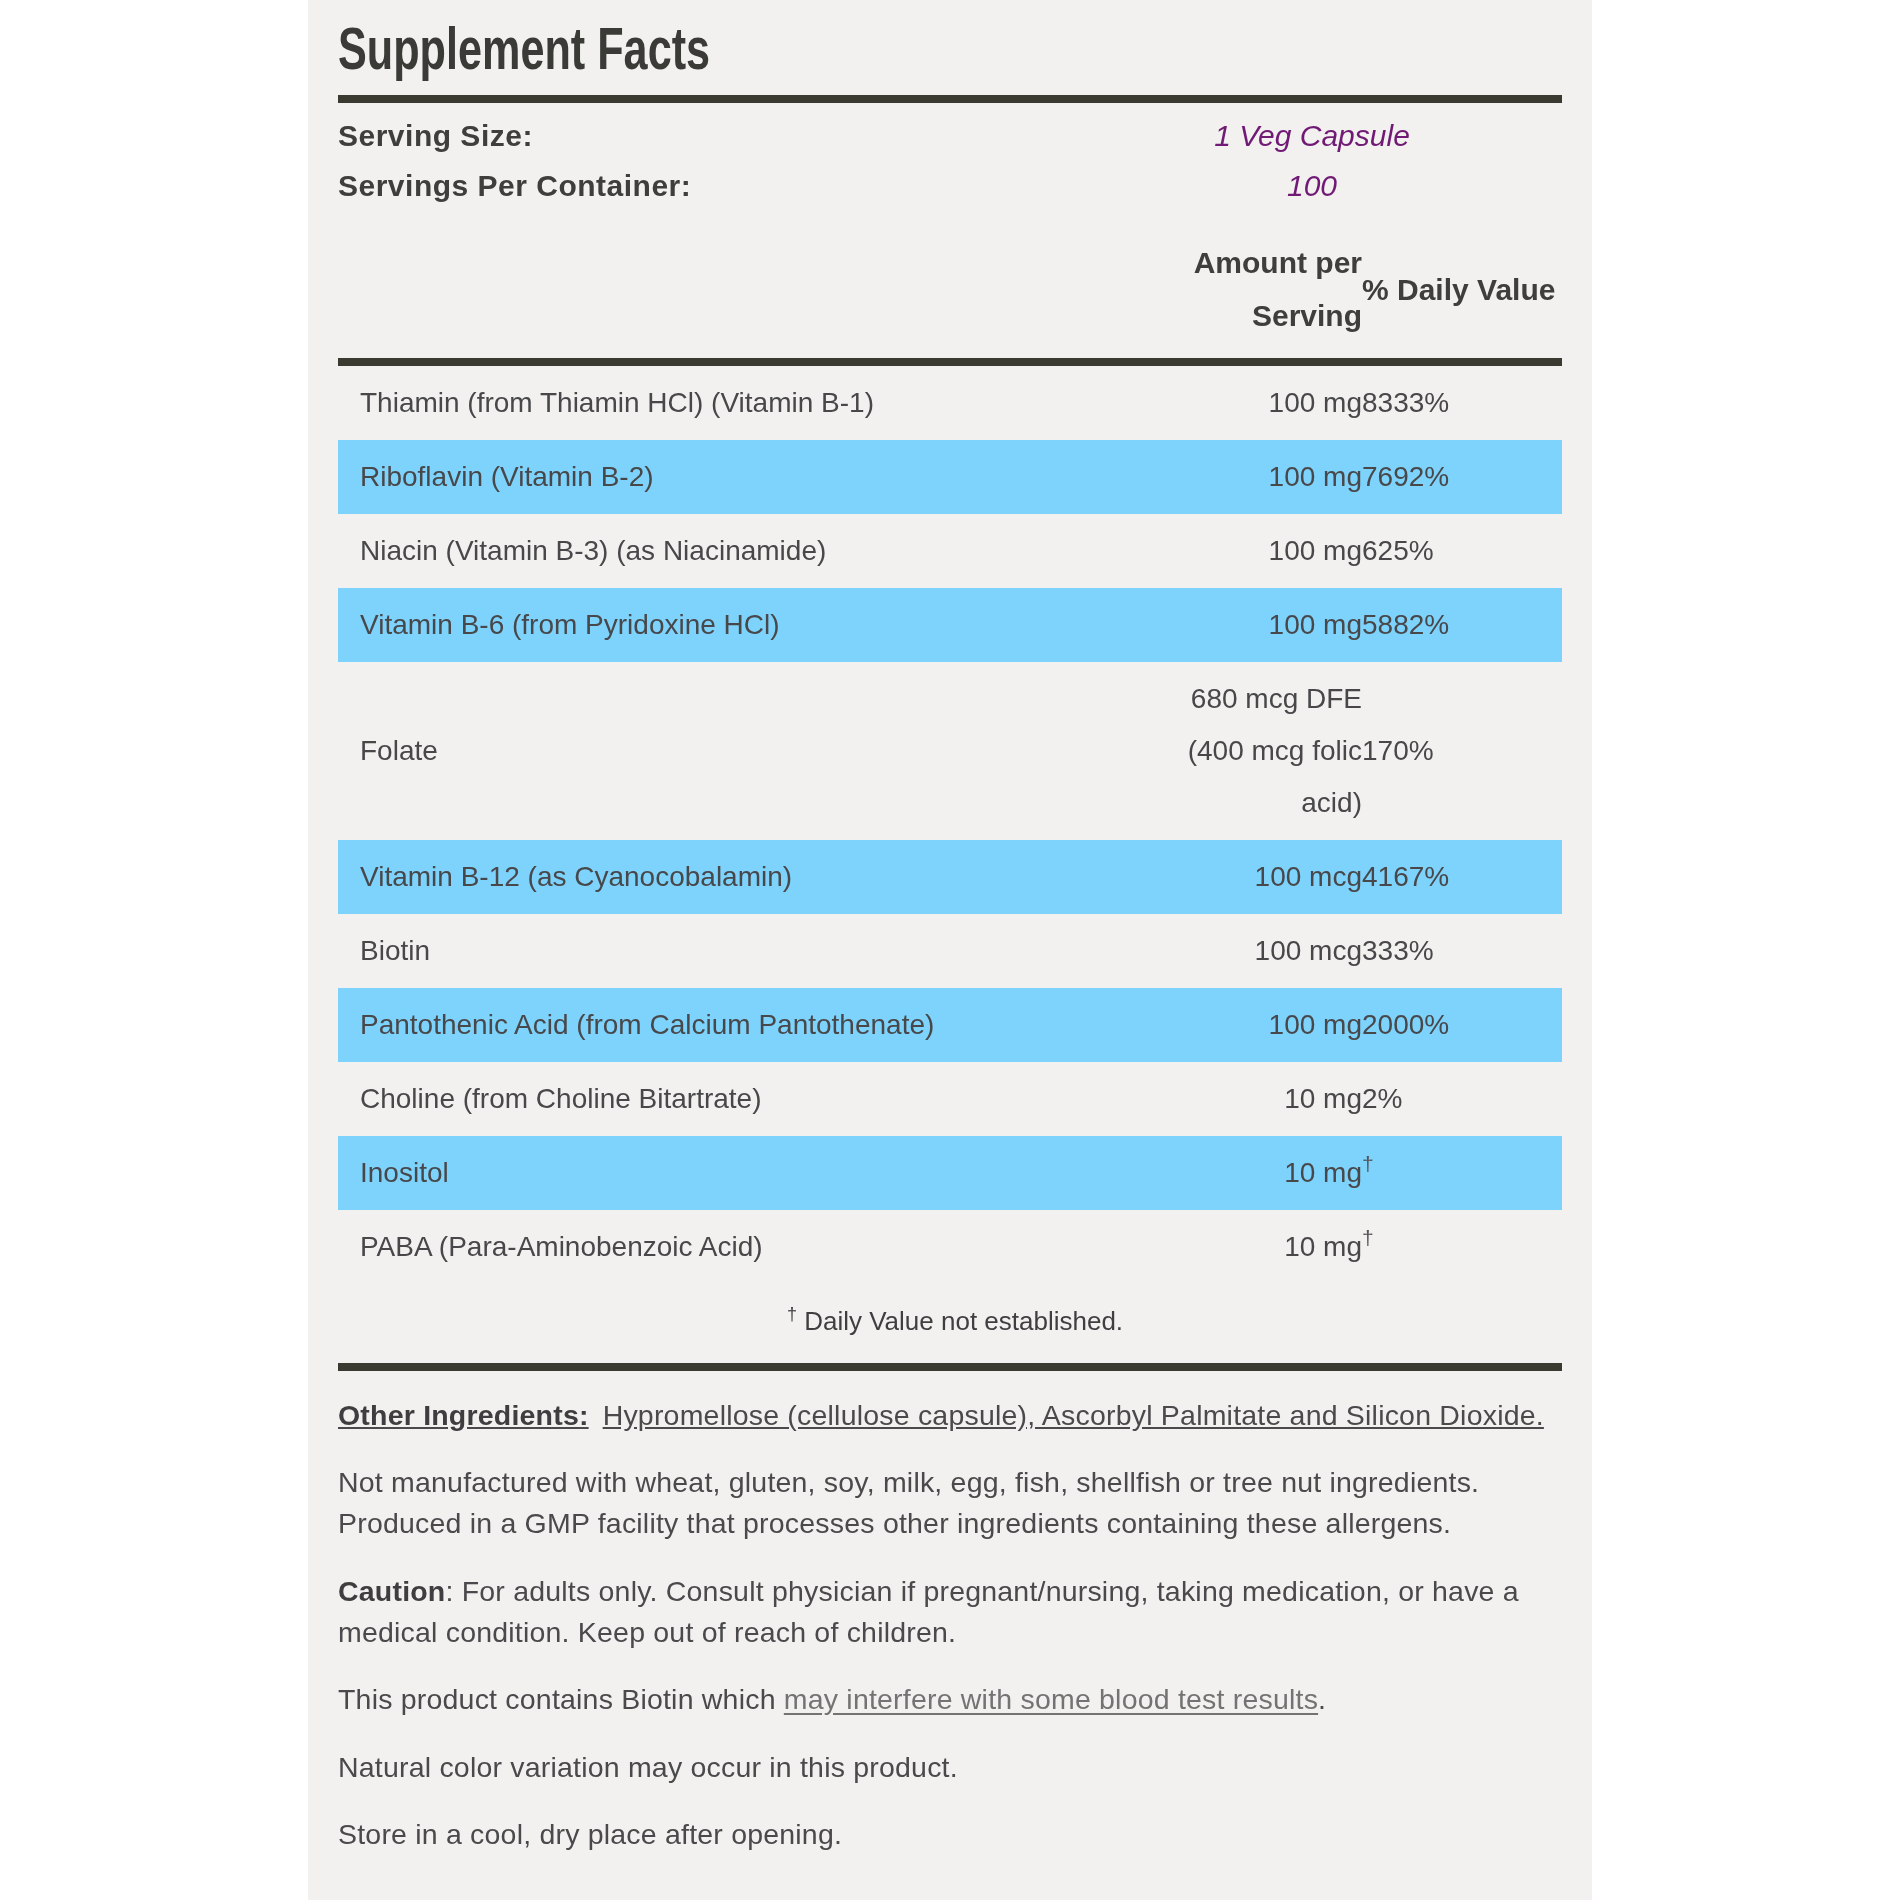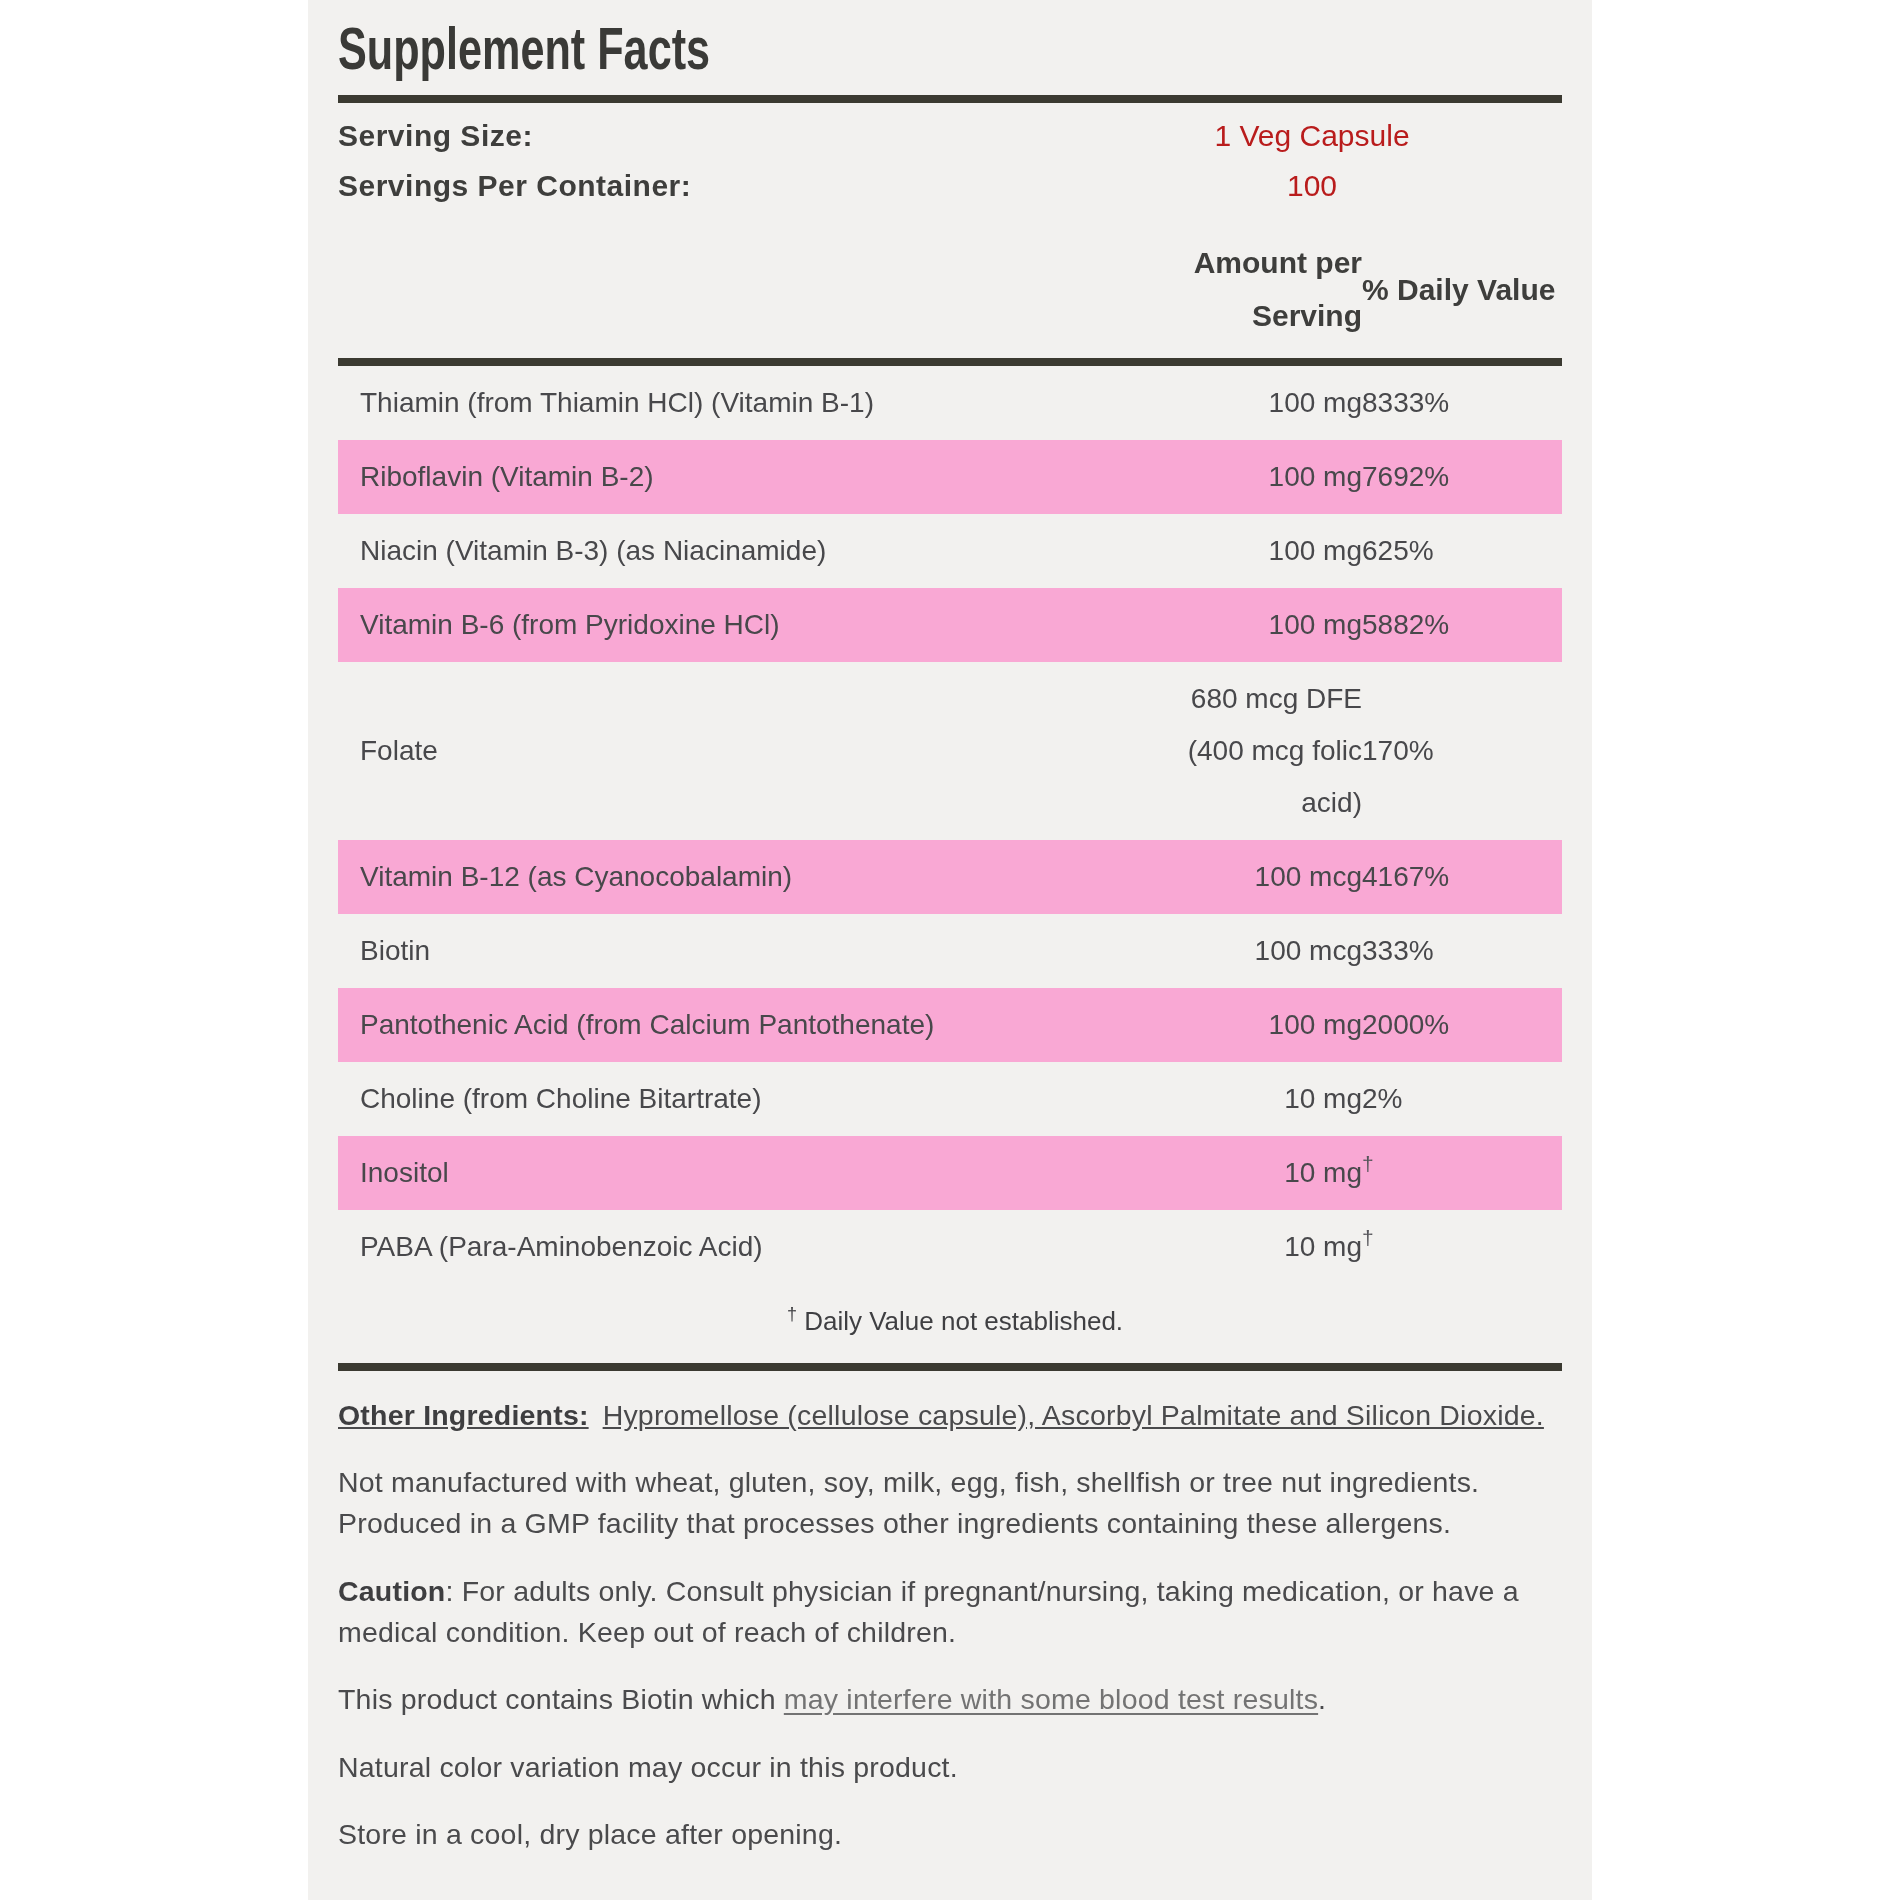--- a/index.html
+++ b/index.html
@@ -4,32 +4,32 @@
 <style>
   html,body{margin:0;padding:0;background:#ffffff;}
   body{width:1900px;height:1900px;overflow:hidden;font-family:"Liberation Sans",sans-serif;}
   .label{width:1284px;min-height:1900px;margin:0 auto;background:#f2f1ef;box-sizing:border-box;padding:14px 30px 40px 30px;}
   .title{margin:0;font-size:60px;font-weight:bold;color:#3a3a37;letter-spacing:0px;transform:scaleX(.72);transform-origin:left center;white-space:nowrap;}
   .rule{height:8px;background:#3b3a31;border:none;margin:0;}
   .rule-top{margin-top:12px;}
   
   .serving-row{display:flex;align-items:center;margin-top:16px;}
   .serving-row .s-label{flex:1;font-size:30px;font-weight:bold;color:#3e3e3c;letter-spacing:.5px;}
-  .serving-row .s-value{width:500px;text-align:center;font-size:30px;color:#b91c1c;}
+  .serving-row .s-value{width:500px;text-align:center;font-size:30px;color:#701a75;font-style:italic;}
   
   .head-row{display:flex;align-items:center;margin-top:34px;margin-bottom:16px;}
   .head-row .c-name{flex:1;}
   .c-amount{width:300px;text-align:right;}
   .c-dv{width:200px;}
   .head-row .c-amount{font-size:30px;font-weight:bold;color:#3e3e3c;line-height:1.75;}
   .head-row .c-amount span{display:inline-block;max-width:210px;}
   .head-row .c-dv{font-size:30px;font-weight:bold;color:#3e3e3c;white-space:nowrap;}
   
   .row{display:flex;align-items:center;min-height:74px;font-size:28px;color:#48484b;}
-  .row.shaded{background:#f9a8d4;}
+  .row.shaded{background:#7dd3fc;}
   .row .c-name{flex:1;padding-left:22px;box-sizing:border-box;}
   .row .c-amount{white-space:pre-line;line-height:1.85;}
   .row.tall{min-height:178px;}
   .dv-dagger{font-size:21px;position:relative;top:-9px;color:#55555a;}
   
   .footnote{font-size:26px;color:#3f3f42;padding:20px 0 26px 10px;text-align:center;}
   .footnote sup{font-size:18px;}
   
   .paras{margin-top:4px;}
   .para{font-size:28.5px;line-height:1.45;color:#4a4a4c;margin:26px 0;letter-spacing:.2px;}

